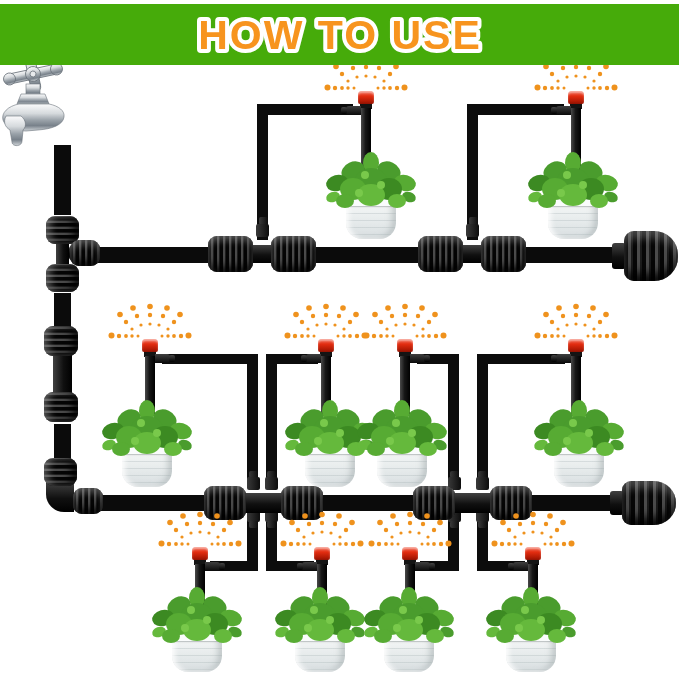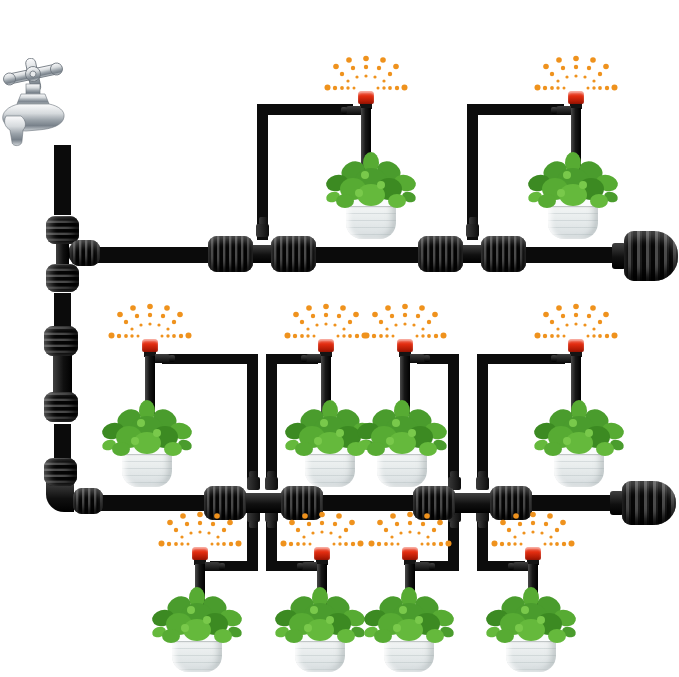--- a/index.html
+++ b/index.html
@@ -106,20 +106,25 @@
         <ellipse cx="86" cy="48" rx="7" ry="5" transform="rotate(20 86 48)" fill="#4a9c2d"></ellipse>
         <ellipse cx="22" cy="52" rx="9" ry="7" fill="#57ab33"></ellipse>
         <ellipse cx="74" cy="52" rx="9" ry="7" fill="#65b93c"></ellipse>
         <circle cx="42" cy="26" r="4" fill="#79c94b"></circle>
           <circle cx="58" cy="36" r="4" fill="#79c94b"></circle>
         <circle cx="36" cy="44" r="4" fill="#79c94b"></circle>
       </g>
     </defs>
   </svg>
 
+  <div class="banner">
+    <svg class="title-svg" viewBox="0 0 679 61">
+      <text x="340" y="45" text-anchor="middle" font-size="41" fill="#F7941E" stroke="#FFFFFF" stroke-width="8" paint-order="stroke" stroke-linejoin="round">HOW TO USE</text>
+    </svg>
+  </div>
 
   <svg class="faucet" viewBox="0 0 80 92">
     <defs>
       <linearGradient id="chrome" x1="0" y1="0" x2="0" y2="1">
         <stop offset="0" stop-color="#fbfbfc"></stop>
           <stop offset=".35" stop-color="#d6dadd"></stop>
         <stop offset=".6" stop-color="#9aa2a9"></stop>
           <stop offset=".8" stop-color="#78818a"></stop>
         <stop offset="1" stop-color="#cfd4d8"></stop>
       </linearGradient>

